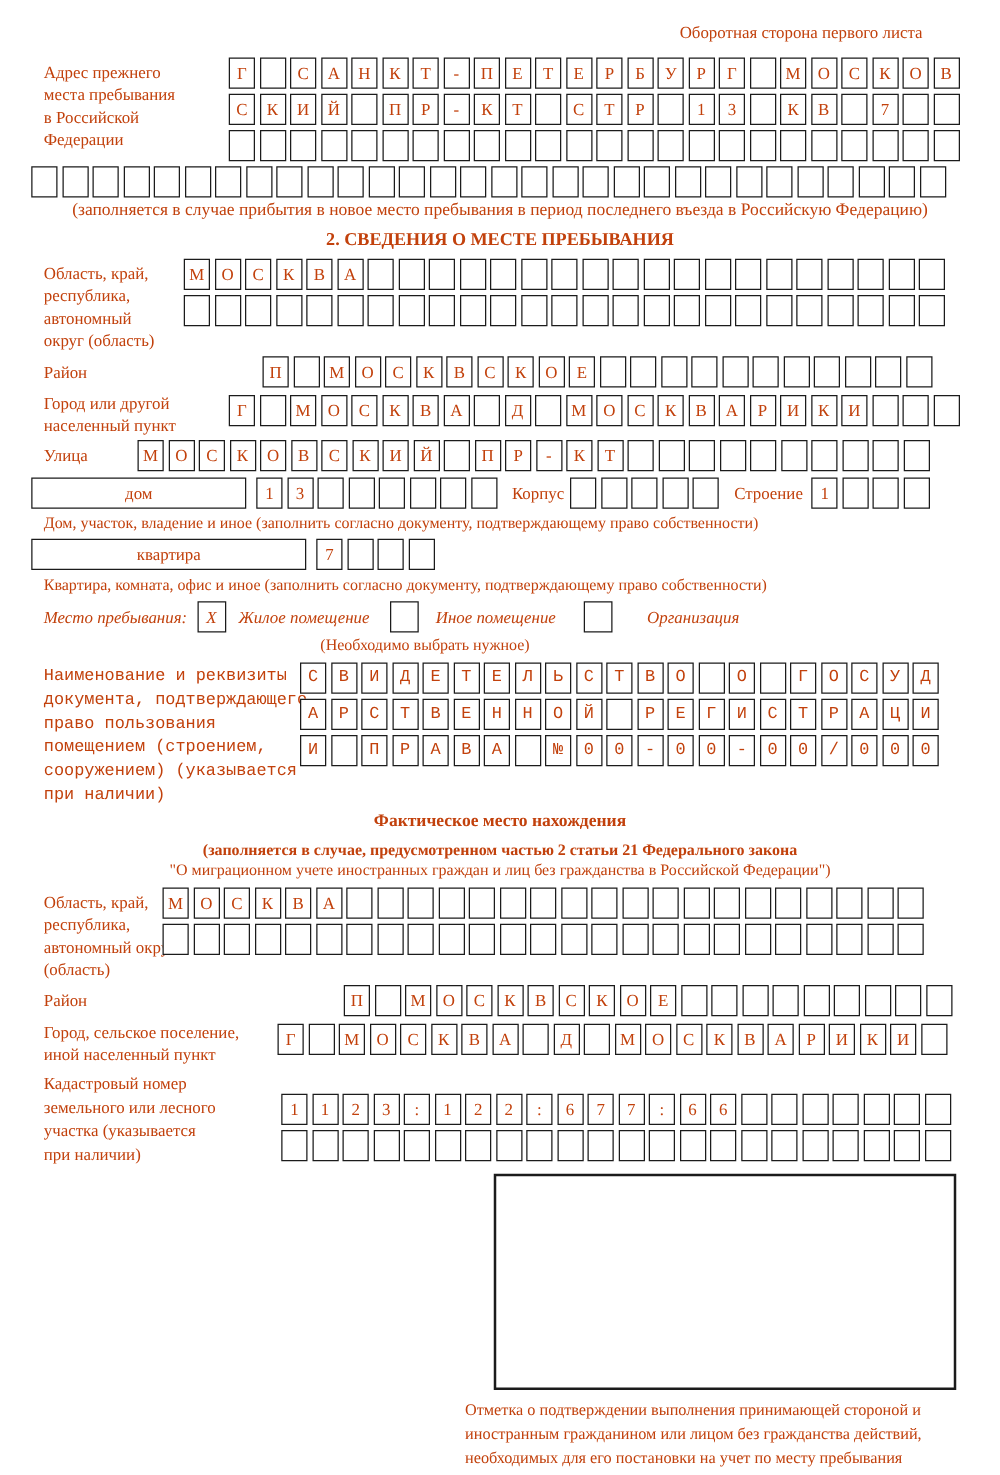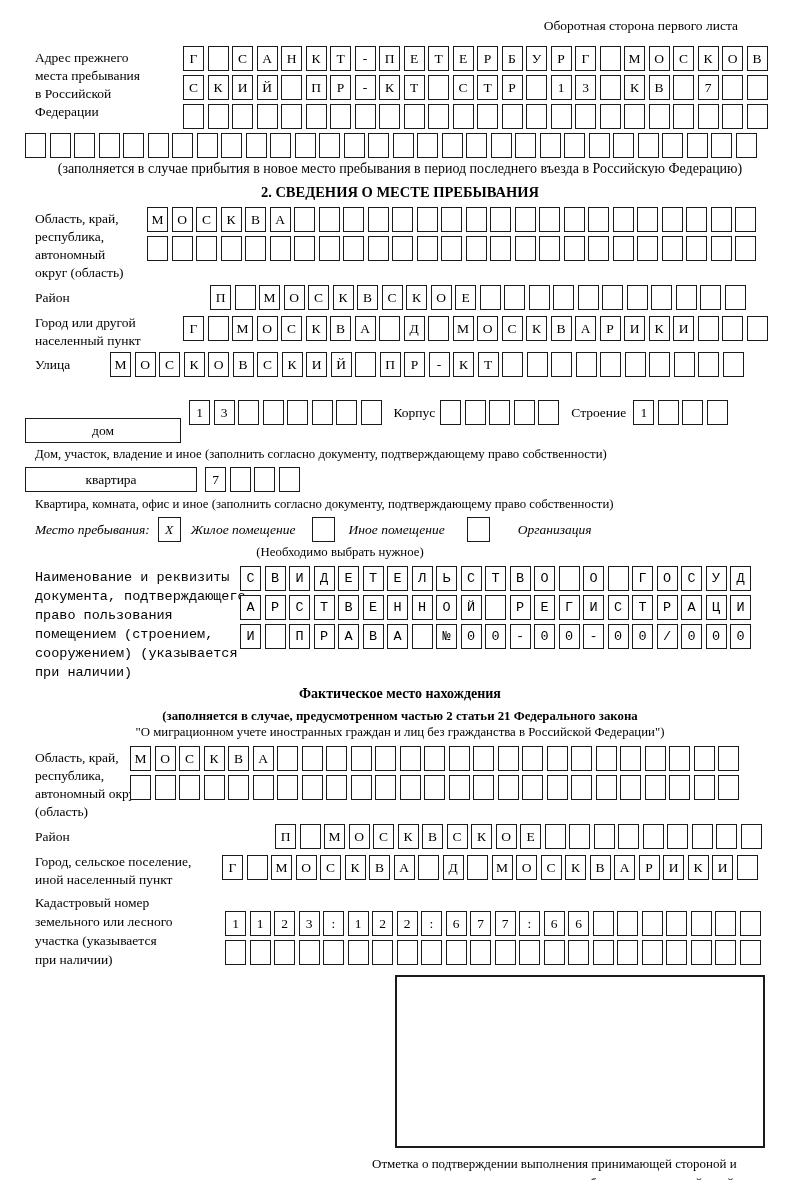--- a/index.html
+++ b/index.html
@@ -1,18 +1,18 @@
 <!DOCTYPE html>
 <html><head>
 <meta charset="utf-8">
 <style>
   html,body { margin:0; padding:0; background:#fff; }
   .page {
     position:relative; width:800px; height:1180px; margin:0 auto;
-    background:#ffffff; color:#000000;
+    background:#ffffff; color:#c2410c;
     font-family:"Liberation Serif","DejaVu Serif",serif;
     overflow:hidden;
   }
   .header-note {
     padding-top:18px; padding-right:62px;
     text-align:right; font-size:13.5px;
   }
   .row { display:flex; align-items:flex-start; }
   .lbl { font-size:13.5px; line-height:18px; }
   .lbl div { white-space:nowrap; }
@@ -322,21 +322,21 @@
         <div class="cell"></div>
         <div class="cell"></div>
         <div class="cell"></div>
         <div class="cell"></div>
         <div class="cell"></div>
         <div class="cell"></div>
       </div>
   </div>
 
   <div class="row" style="margin:5px 0 0 25px; align-items:center;">
-    <div class="namedbox" style="width:156px;margin-top:36px;">дом</div>
+    <div class="namedbox" style="width:172px;">дом</div>
     <div class="cells" style="margin-left:8px;">
         <div class="cell">1</div>
         <div class="cell">3</div>
         <div class="cell"></div>
         <div class="cell"></div>
         <div class="cell"></div>
         <div class="cell"></div>
         <div class="cell"></div>
         <div class="cell"></div>
       </div>
@@ -352,21 +352,21 @@
     <div class="cells" style="margin-left:7px;">
         <div class="cell">1</div>
         <div class="cell"></div>
         <div class="cell"></div>
         <div class="cell"></div>
       </div>
   </div>
   <div class="cap" style="margin:3px 0 0 35px; font-size:12.8px;">Дом, участок, владение и иное (заполнить согласно документу, подтверждающему право собственности)</div>
 
   <div class="row" style="margin:5px 0 0 25px; align-items:center;">
-    <div class="namedbox" style="width:172px;">квартира</div>
+    <div class="namedbox" style="width:220px;">квартира</div>
     <div class="cells" style="margin-left:8px;">
         <div class="cell">7</div>
         <div class="cell"></div>
         <div class="cell"></div>
         <div class="cell"></div>
       </div>
   </div>
   <div class="cap" style="margin:4px 0 0 35px; font-size:12.8px;">Квартира, комната, офис и иное (заполнить согласно документу, подтверждающему право собственности)</div>
 
   <div class="row" style="margin:5px 0 0 35px; align-items:flex-start;font-style:italic;">

